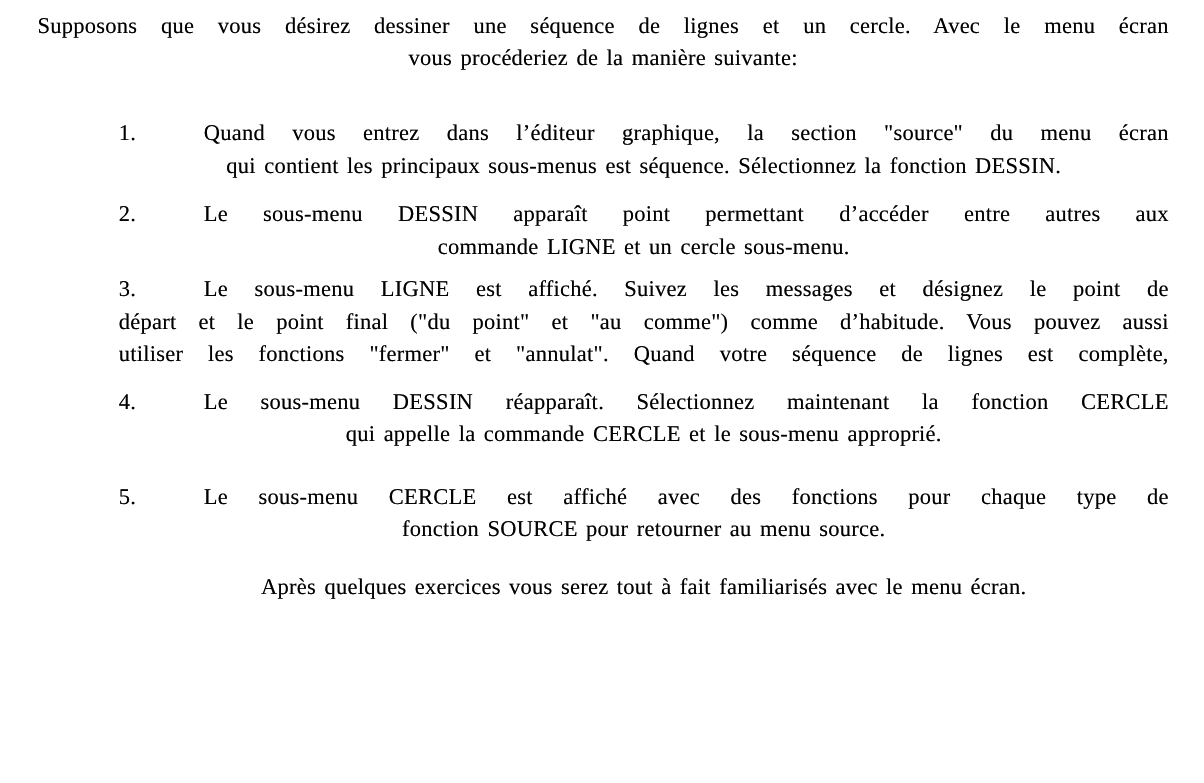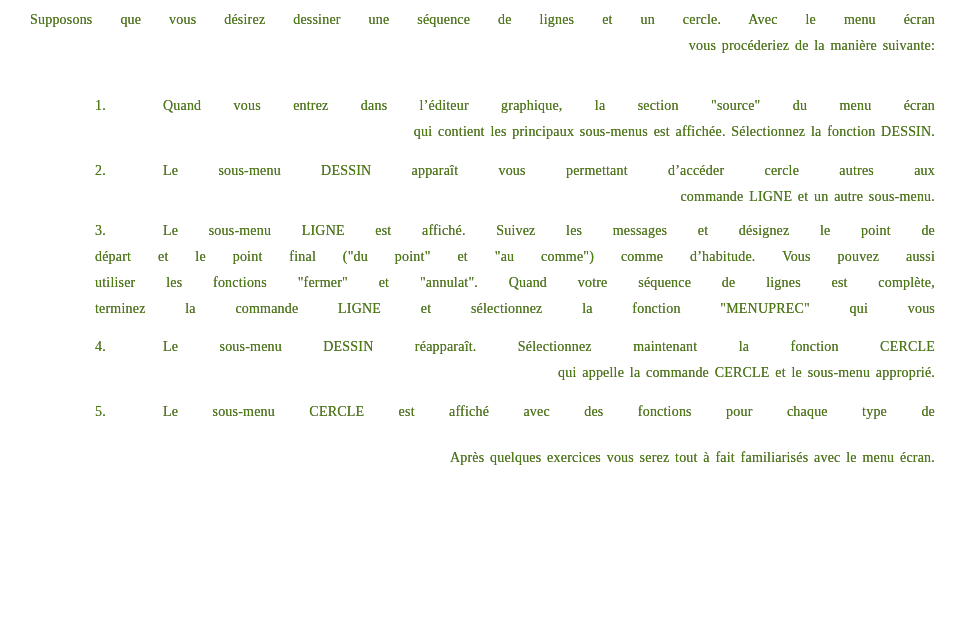--- a/index.html
+++ b/index.html
@@ -7,86 +7,86 @@
     padding: 0;
     background: #ffffff;
   }
   .page {
     position: relative;
     width: 963px;
     height: 626px;
     box-sizing: border-box;
     background: #ffffff;
     font-family: "Liberation Serif", "DejaVu Serif", serif;
-    font-size: 14px;
+    font-size: 18px;
     line-height: 26px;
-    color: #4d7c0f;
+    color: #000000;
     letter-spacing: 0.2px;
     word-spacing: 2px;
     padding-top: 7px;
     overflow: hidden;
     text-shadow: 0 0 0.5px rgba(20,20,20,0.6);
   }
   .para {
     margin: 0 28px 0 95px;
     padding: 0;
   }
   .p-open  { margin-left: 30px; }
   .item-1  { margin-top: 34px; }
   .item-2  { margin-top: 13px; }
   .item-3  { margin-top: 8px; }
   .item-4  { margin-top: 12px; }
-  .item-5  { margin-top: 13px; }
+  .item-5  { margin-top: 24px; }
   .item-6  { margin-top: 16px; }
   .p-close { margin-top: 20px; }
   .line { display: block; }
   .jline {
     text-align: justify;
     text-align-last: justify;
   }
-  .lline { text-align: right; }
+  .lline { text-align: center; }
   .num {
     display: inline-block;
     width: 68px;
   }
 </style>
 </head>
 <body>
 
 <div class="page">
 
   <p class="para p-open">
     <span class="line jline">Supposons que vous désirez dessiner une séquence de lignes et un cercle. Avec le menu écran</span>
     <span class="line lline">vous procéderiez de la manière suivante:</span>
   </p>
 
   <p class="para item-1">
     <span class="line jline"><span class="num">1.</span><span>Quand vous entrez dans l’éditeur graphique, la section "source" du menu écran</span></span>
-    <span class="line lline">qui contient les principaux sous-menus est affichée. Sélectionnez la fonction DESSIN.</span>
+    <span class="line lline">qui contient les principaux sous-menus est séquence. Sélectionnez la fonction DESSIN.</span>
   </p>
 
   <p class="para item-2">
-    <span class="line jline"><span class="num">2.</span><span>Le sous-menu DESSIN apparaît vous permettant d’accéder cercle autres aux</span></span>
-    <span class="line lline">commande LIGNE et un autre sous-menu.</span>
+    <span class="line jline"><span class="num">2.</span><span>Le sous-menu DESSIN apparaît point permettant d’accéder entre autres aux</span></span>
+    <span class="line lline">commande LIGNE et un cercle sous-menu.</span>
   </p>
 
   <p class="para item-3">
     <span class="line jline"><span class="num">3.</span><span>Le sous-menu LIGNE est affiché. Suivez les messages et désignez le point de</span></span>
     <span class="line jline">départ et le point final ("du point" et "au comme") comme d’habitude. Vous pouvez aussi</span>
     <span class="line jline">utiliser les fonctions "fermer" et "annulat". Quand votre séquence de lignes est complète,</span>
-    <span class="line jline">terminez la commande LIGNE et sélectionnez la fonction "MENUPREC" qui vous</span>
   </p>
 
   <p class="para item-4">
     <span class="line jline"><span class="num">4.</span><span>Le sous-menu DESSIN réapparaît. Sélectionnez maintenant la fonction CERCLE</span></span>
     <span class="line lline">qui appelle la commande CERCLE et le sous-menu approprié.</span>
   </p>
 
   <p class="para item-5">
     <span class="line jline"><span class="num">5.</span><span>Le sous-menu CERCLE est affiché avec des fonctions pour chaque type de</span></span>
+    <span class="line lline">fonction SOURCE pour retourner au menu source.</span>
   </p>
 
 
   <p class="para p-close">
     <span class="line lline">Après quelques exercices vous serez tout à fait familiarisés avec le menu écran.</span>
   </p>
 
 </div>
 
 </body></html>

